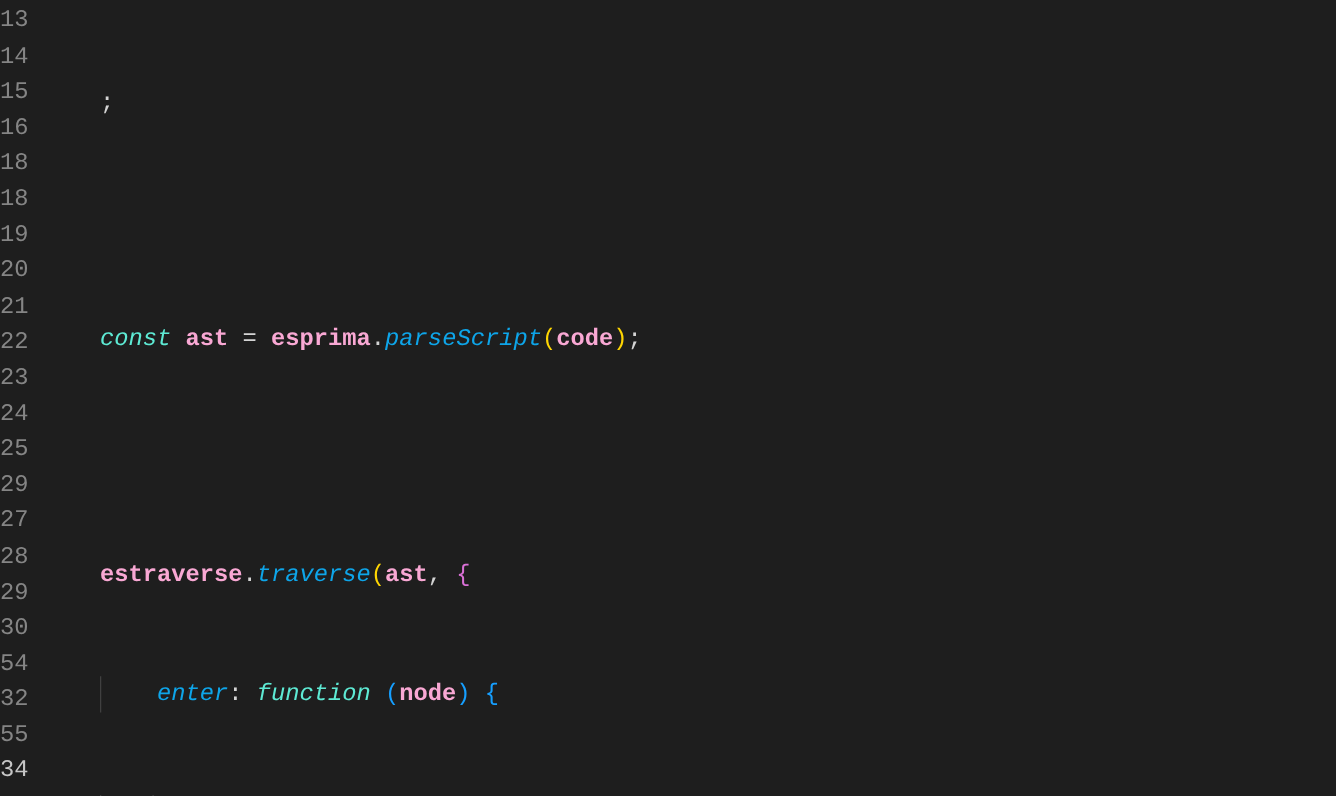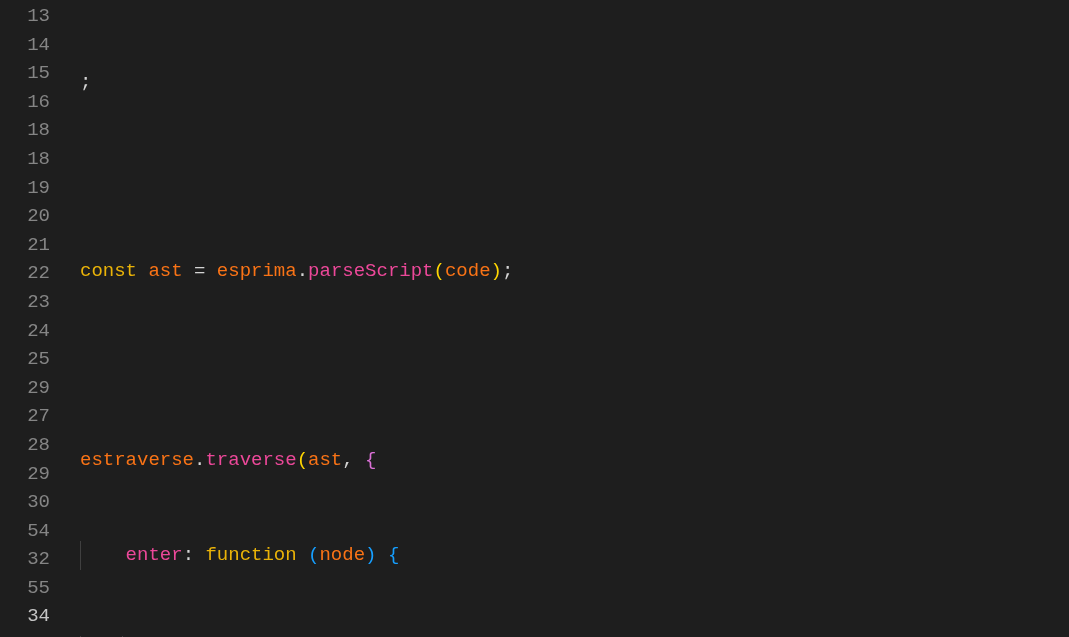--- a/index.html
+++ b/index.html
@@ -17,21 +17,20 @@
     width: 100%;
     height: 100%;
     background: #1e1e1e;
     padding-top: 2px;
     box-sizing: border-box;
   }
   .gutter {
     width: 70px;
     flex: 0 0 70px;
     color: #858585;
-    text-align: right;
     user-select: none;
     padding-right: 20px;
     box-sizing: border-box;
   }
   .gutter div {
     height: 28.6px;
     line-height: 28.6px;
   }
   .gutter .current {
     color: #c6c6c6;
@@ -49,23 +48,23 @@
     padding-left: 10px;
   }
   .ig {
     position: absolute;
     width: 1px;
     background: #404040;
     top: 0;
     bottom: 0;
   }
   
-  .kw { color: #eab308; }   
-  .fn { color: #ec4899; }    
-  .var { color: #f97316; }   
+  .kw { color: #5eead4; font-style: italic; }   
+  .fn { color: #0ea5e9; font-style: italic; }    
+  .var { color: #f9a8d4; font-weight: bold; }   
   .op { color: #d4d4d4; }   
   .pun { color: #d4d4d4; }
   .brace-y { color: #ffd602; }
   .brace-p { color: #da70d6; }
   .brace-b { color: #169fff; }
 </style>
 </head>
 <body>
 
 <div class="editor">

